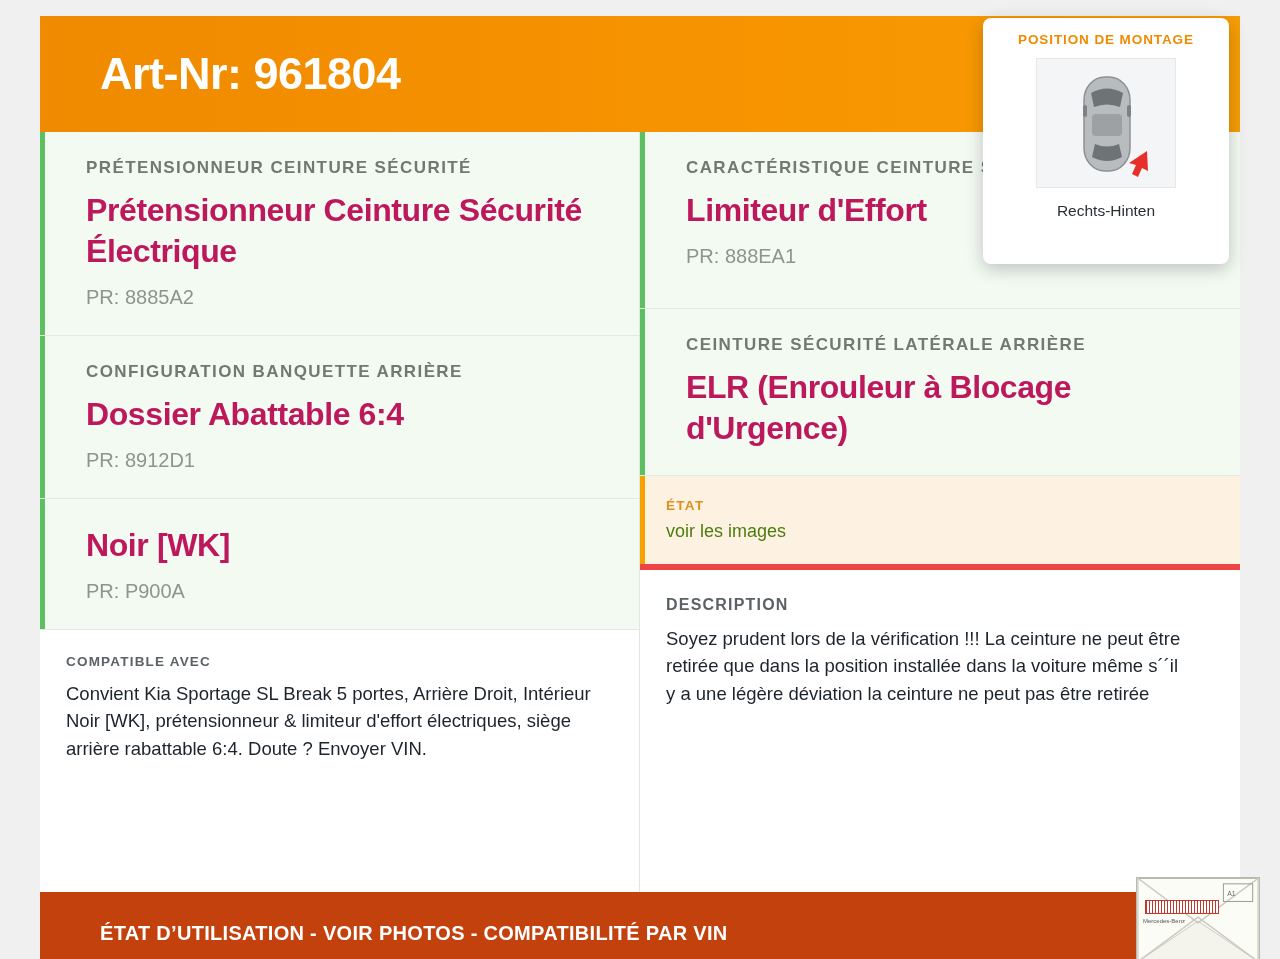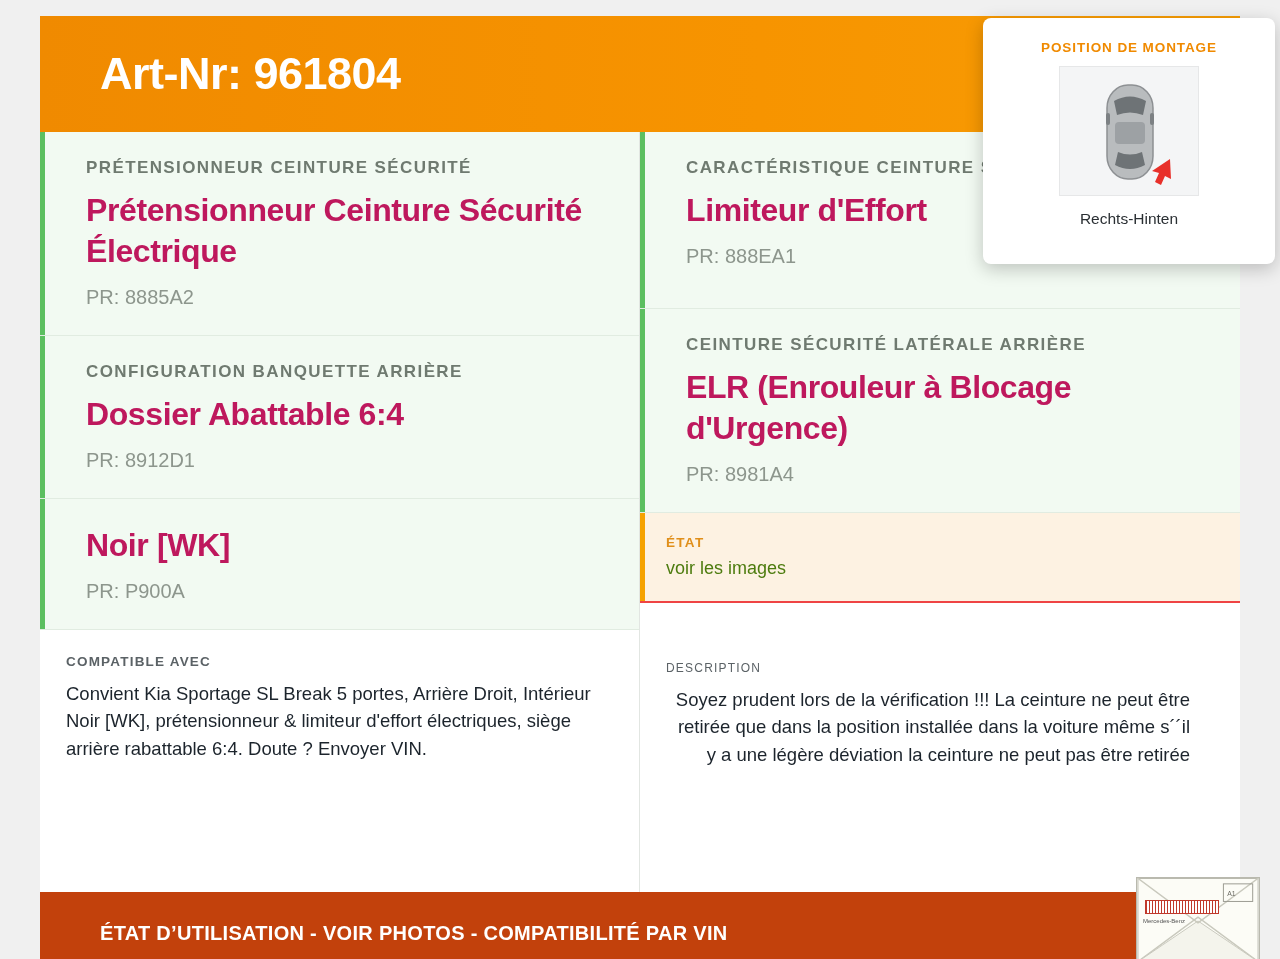--- a/index.html
+++ b/index.html
@@ -76,44 +76,44 @@
   .spec .pr {
     margin-top: 14px;
     font-size: 20px;
     color: #8d968d;
   }
   
   .state {
     position: relative;
     background: #fdf2e2;
     padding: 22px 44px 22px 26px;
-    border-bottom: 2px solid #ef4444;
+    border-bottom: 6px solid #ef4444;
   }
   .state::before {
     content: "";
     position: absolute; left: 0; top: 0; bottom: 0;
     width: 5px; background: #f5a200;
   }
   .state .label {
     font-size: 13.5px; letter-spacing: 1.3px; font-weight: bold;
     color: #e08f1a; text-transform: uppercase; margin-bottom: 8px;
   }
   .state .value { font-size: 18px; color: #4d7c0f; }
 
   .descr {
     background: #ffffff;
     padding: 26px 50px 26px 26px;
     flex: 1 1 auto;
   }
   .descr .label {
-    font-size: 12px; letter-spacing: 1.2px; font-weight: normal;
-    color: #5b6266; text-transform: uppercase; margin-bottom: 11px; margin-top: 32px;
+    font-size: 16px; letter-spacing: 1.2px; font-weight: bold;
+    color: #5b6266; text-transform: uppercase; margin-bottom: 11px;
   }
   .descr .text {
-    font-size: 18.5px; color: #1c242c; line-height: 1.48; text-align: right;
+    font-size: 18.5px; color: #1c242c; line-height: 1.48;
   }
 
   .compat {
     background: #ffffff;
     padding: 24px 40px 24px 26px;
     flex: 1 1 auto;
   }
   .compat .label {
     font-size: 13.5px; letter-spacing: 1.2px; font-weight: bold;
     color: #5b6266; text-transform: uppercase; margin-bottom: 11px;
@@ -130,25 +130,25 @@
     padding-left: 60px;
     position: relative;
   }
   .footer .txt {
     color: #ffffff; font-size: 20px; font-weight: bold; letter-spacing: 0.3px;
   }
   
   .montage {
     position: absolute;
     left: 983px; top: 18px;
-    width: 292px; height: 246px;
+    width: 246px; height: 246px;
     background: #ffffff;
     border-radius: 8px;
     box-shadow: 0 5px 18px rgba(0,0,0,0.22);
-    padding: 22px 0 0 0;
+    padding: 14px 0 0 0;
     text-align: center;
   }
   .montage .m-title {
     color: #f08a00; font-size: 13.5px; font-weight: bold;
     letter-spacing: 0.9px; text-transform: uppercase;
   }
   .montage .m-img {
     width: 140px; height: 130px;
     margin: 11px auto 0 auto;
     background: #f4f5f6;
@@ -223,21 +223,20 @@
 
         <div class="spec" style="padding-bottom:40px;">
           <div class="label">CARACTÉRISTIQUE CEINTURE SÉC</div>
           <div class="value">Limiteur d'Effort</div>
           <div class="pr">PR: 888EA1</div>
         </div>
 
         <div class="spec">
           <div class="label">CEINTURE SÉCURITÉ LATÉRALE ARRIÈRE</div>
           <div class="value">ELR (Enrouleur à Blocage d'Urgence)</div>
-          <div class="pr">PR: 8981A4</div>
         </div>
 
         <div class="state">
           <div class="label">ÉTAT</div>
           <div class="value">voir les images</div>
         </div>
 
         <div class="descr">
           <div class="label">DESCRIPTION</div>
           <div class="text">Soyez prudent lors de la vérification !!! La ceinture ne peut être retirée que dans la position installée dans la voiture même s´´il y a une légère déviation la ceinture ne peut pas être retirée</div>

